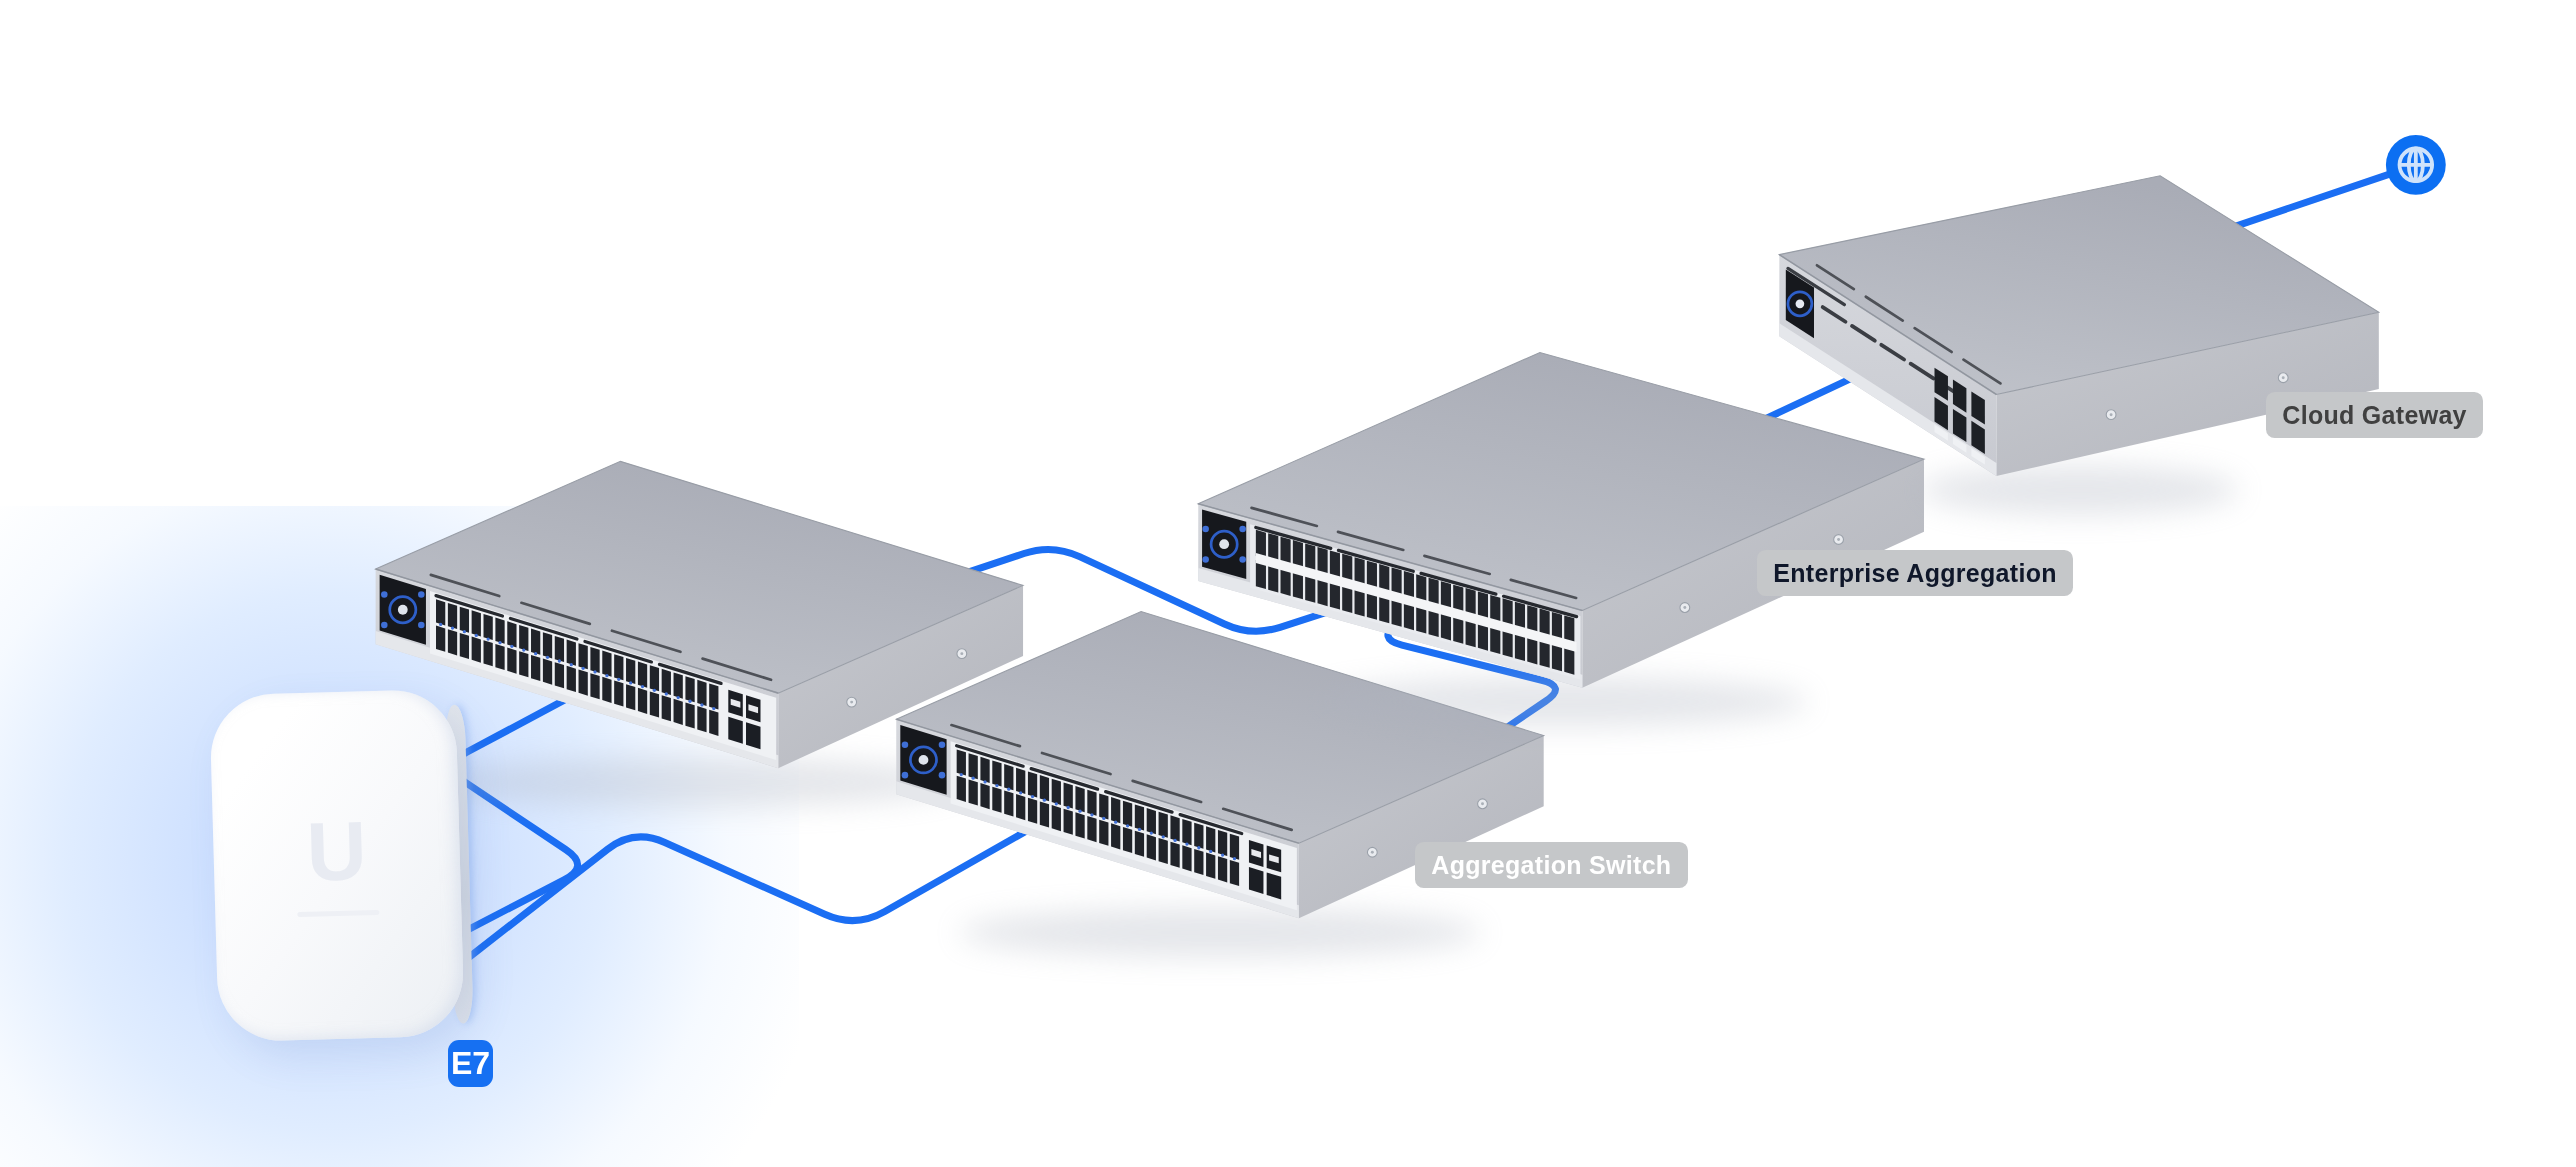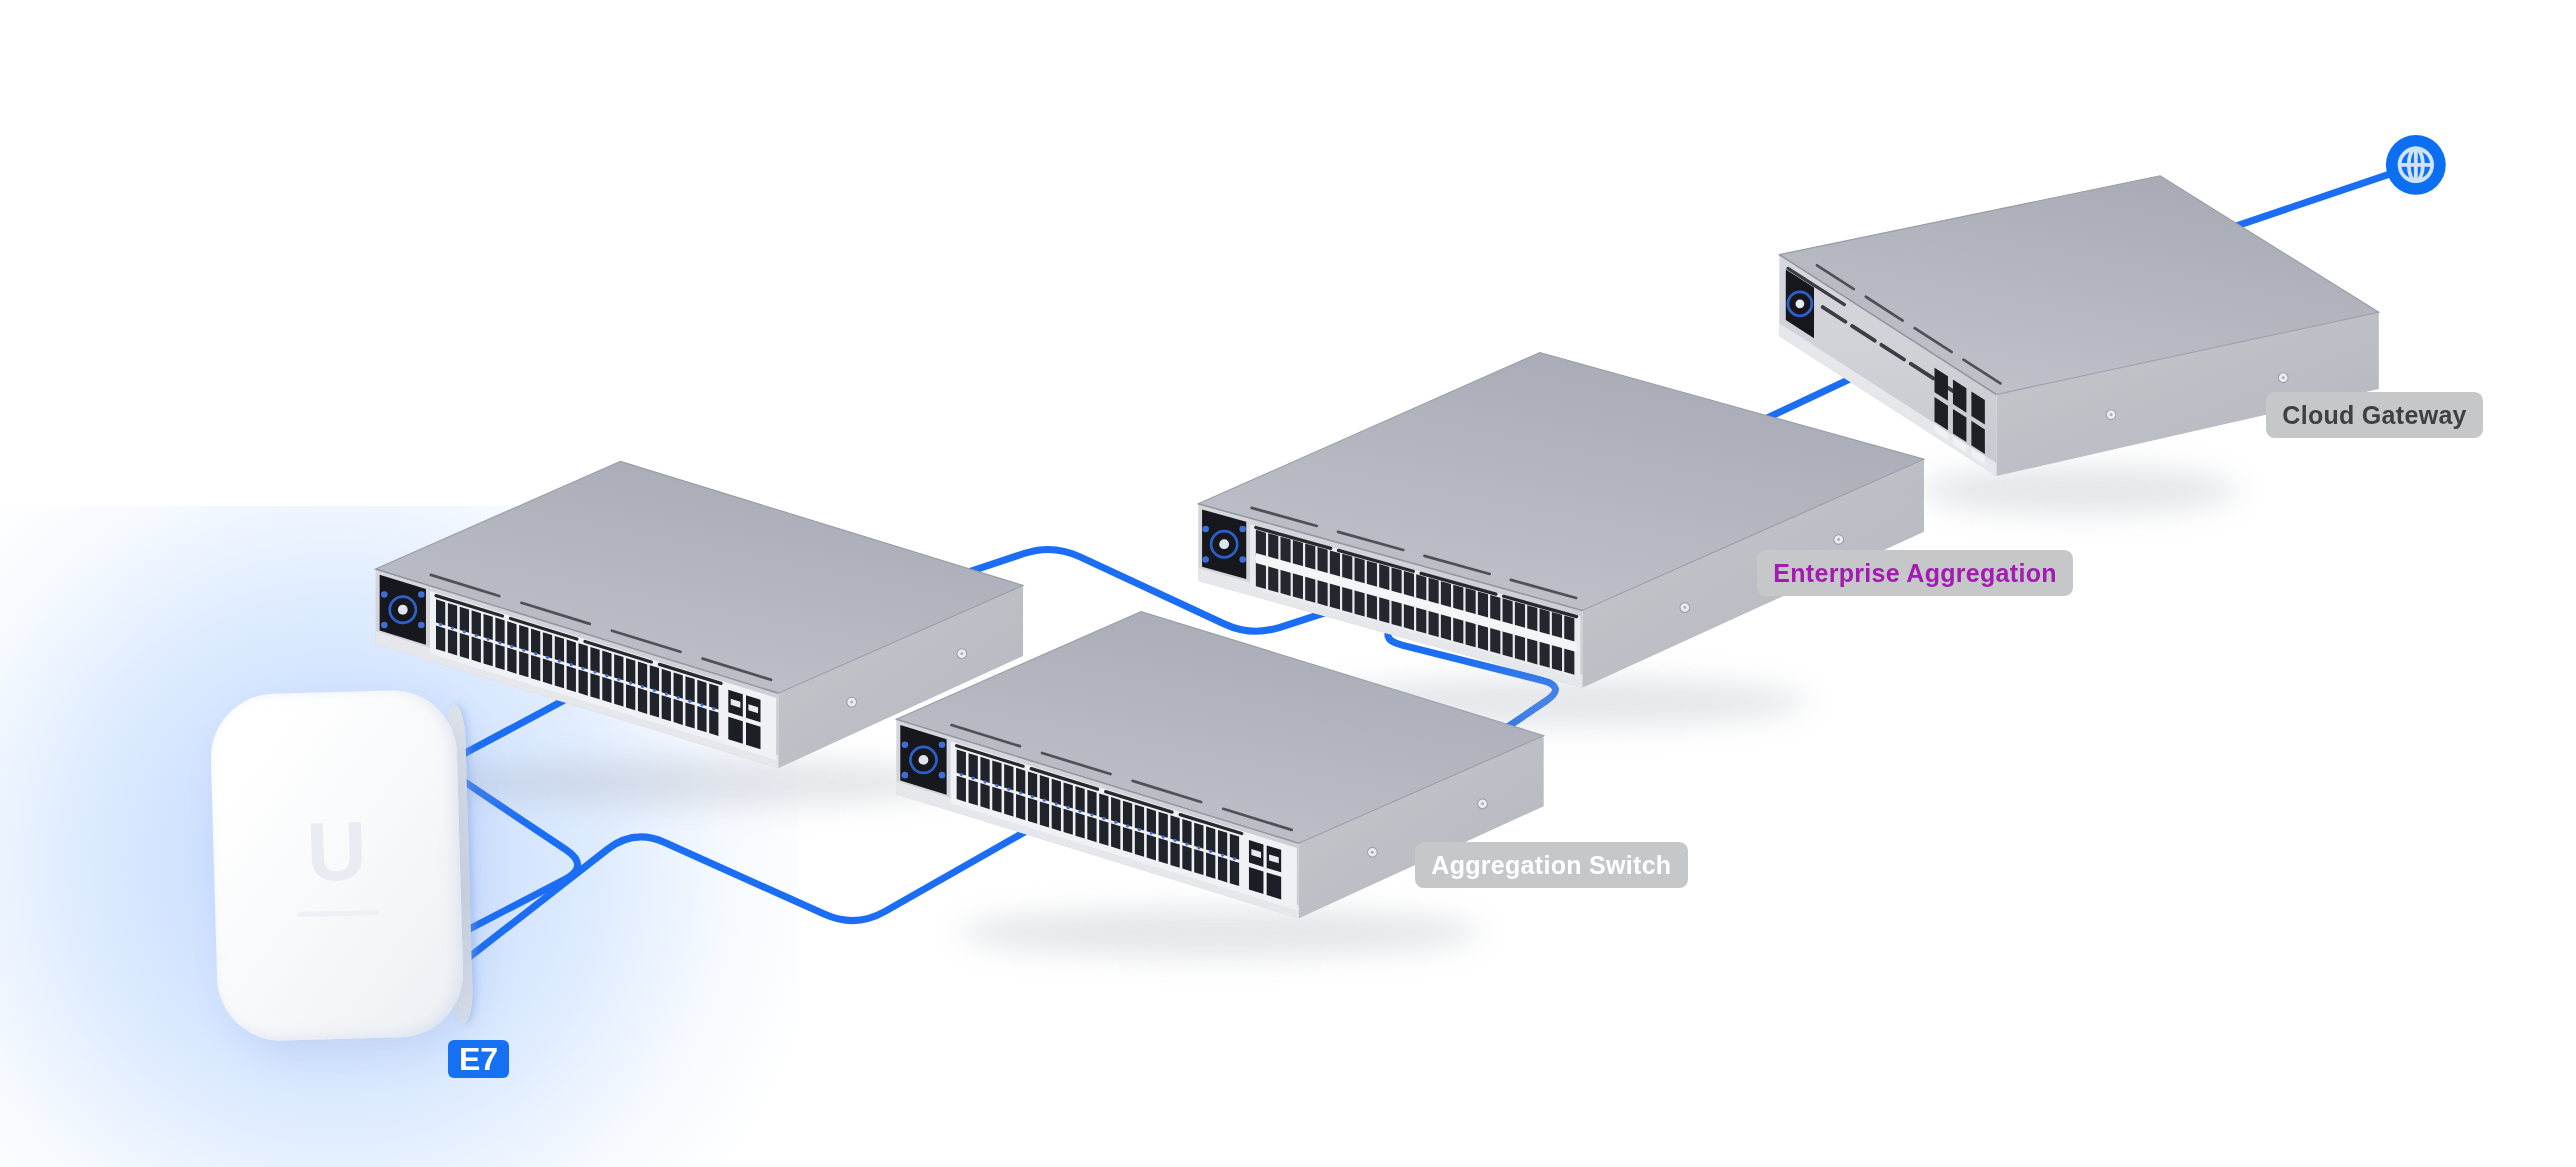--- a/index.html
+++ b/index.html
@@ -19,21 +19,21 @@
   .e7-logo{position:absolute;left:50%;top:46%;transform:translate(-50%,-50%);
     font-size:83px;font-weight:700;color:#e8ebf2;}
   .e7-mark{position:absolute;left:50%;top:63%;transform:translate(-50%,0);width:82px;height:5.4px;
     border-radius:3.3px;background:#eef0f5;}
   .pill{position:absolute;display:inline-flex;align-items:center;justify-content:center;
     height:46px;padding:0 16.3px;border-radius:8.7px;font-size:25px;font-weight:600;letter-spacing:0.3px;white-space:nowrap;}
   #label-professional-switch{left:1415px;top:842px;}
   #label-enterprise-aggregation{left:1757px;top:550px;}
   #label-cloud-gateway{left:2266px;top:392px;}
   .badge{position:absolute;display:inline-flex;align-items:center;justify-content:center;
-    left:448px;top:1040px;height:38px;padding:0 11px;border-radius:6px;font-size:32px;font-weight:700;}
+    left:448px;top:1040px;height:47px;padding:0 3px;border-radius:11px;font-size:32px;font-weight:700;}
 </style>
 </head>
 <body>
 
 <div class="stage">
 
   <div class="e7-glow"></div>
 
   <svg id="scene" viewBox="0 0 4734 2145" xmlns="http://www.w3.org/2000/svg">
     <defs>
@@ -403,18 +403,18 @@
 
   <div class="e7-device">
     <div class="e7-side"></div>
     <div class="e7-face">
       <span class="e7-logo">U</span>
       <div class="e7-mark"></div>
     </div>
   </div>
 
   <div class="pill" id="label-professional-switch" style="background: rgb(197, 199, 201); color: rgb(255, 255, 255);">Aggregation Switch</div>
-  <div class="pill" id="label-enterprise-aggregation" style="background: rgb(197, 199, 201); color: #a21caf;">Enterprise Aggregation</div>
+  <div class="pill" id="label-enterprise-aggregation" style="background: rgb(197, 199, 201); color: #0f172a;">Enterprise Aggregation</div>
   <div class="pill" id="label-cloud-gateway" style="background: rgb(197, 199, 201); color: #404040;">Cloud Gateway</div>
   <div class="badge" id="label-e7" style="background: rgb(22, 112, 242); color: rgb(255, 255, 255);">E7</div>
 
 </div>
 
 
 </body></html>

